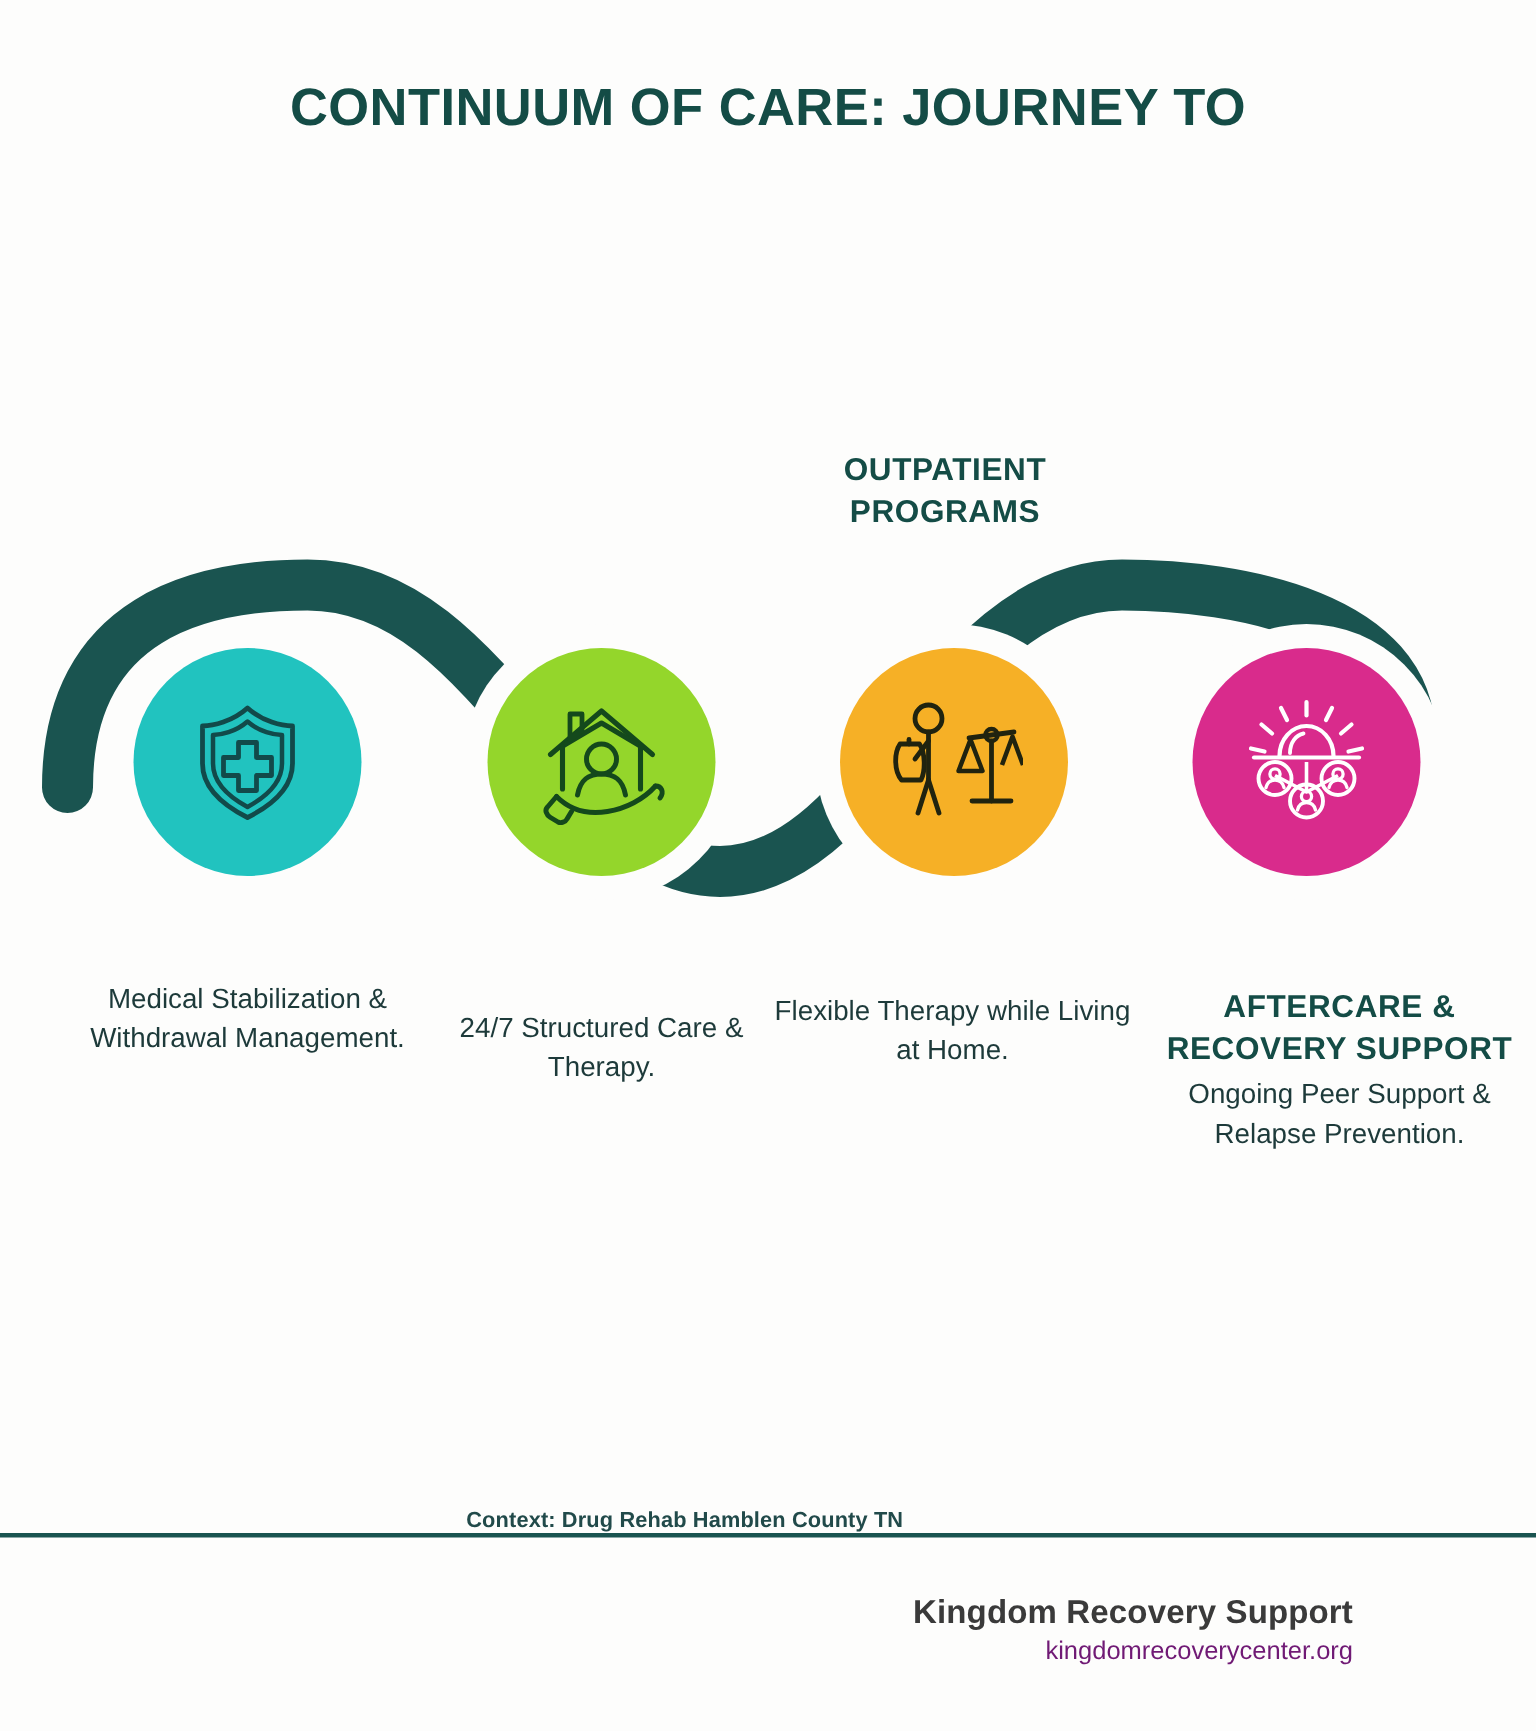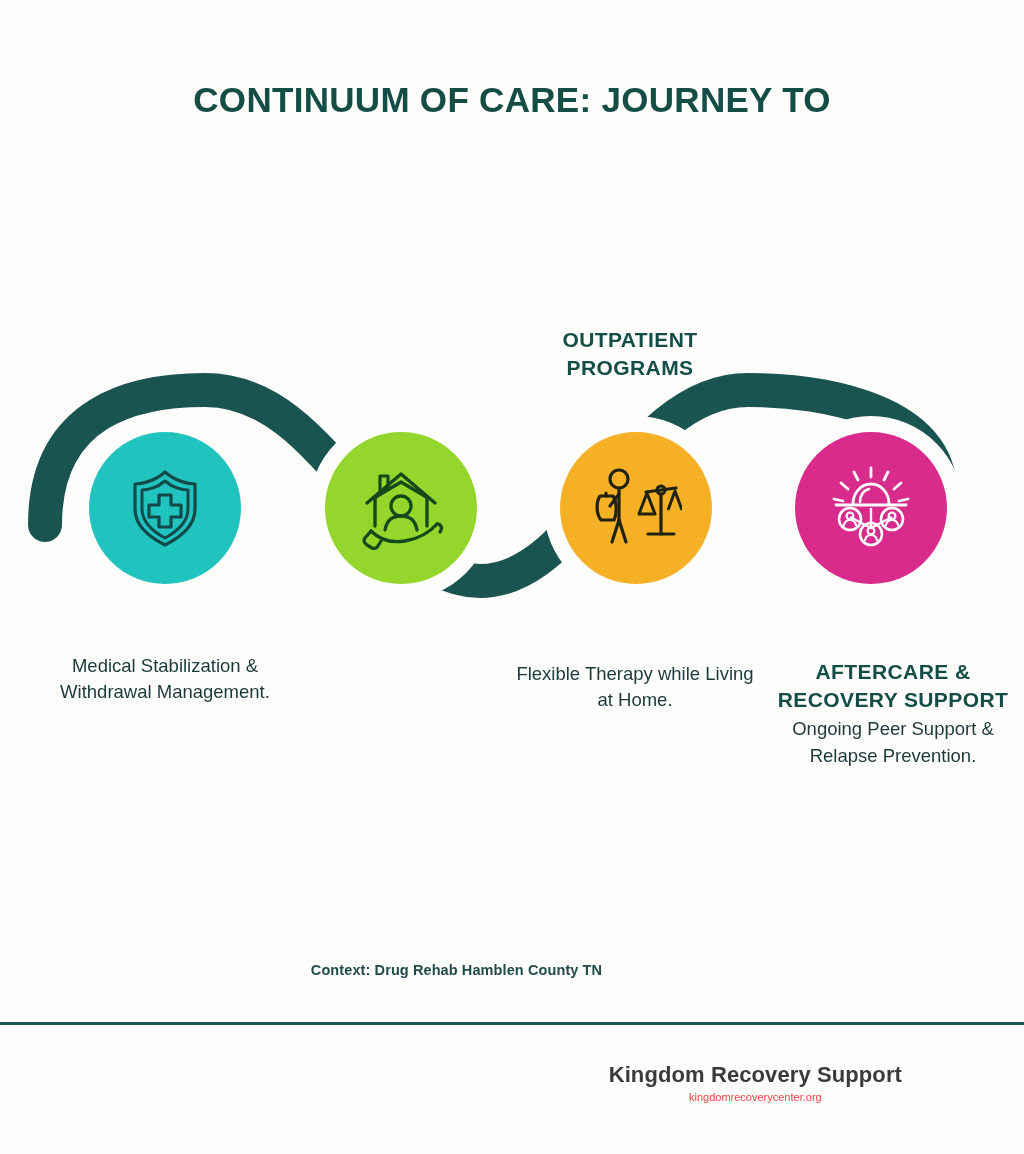--- a/index.html
+++ b/index.html
@@ -16,21 +16,21 @@
   .page {
     position: relative;
     width: 1024px;
     height: 1154px;
     background: #fdfdfc;
   }
 
   
   .title-block {
     position: absolute;
-    top: 78px;
+    top: 50px;
     left: 0;
     width: 1024px;
     text-align: center;
   }
   .title-line {
     font-size: 35px;
     font-weight: 700;
     letter-spacing: 0.3px;
     color: #144c46;
     line-height: 1.28;
@@ -87,21 +87,21 @@
     font-size: 18.5px;
     font-weight: 400;
     color: #1d3a3a;
     line-height: 1.42;
     margin-top: 21px;
   }
 
   
   .context-note {
     position: absolute;
-    top: 962px;
+    top: 1006px;
     left: 0;
     width: 913px;
     text-align: center;
     font-size: 14.5px;
     font-weight: 700;
     color: #214a4a;
     letter-spacing: 0.1px;
   }
 
   
@@ -121,24 +121,23 @@
     text-align: right;
   }
   .brand-name {
     font-size: 22px;
     font-weight: 700;
     color: #3a3a3a;
     letter-spacing: 0.1px;
   }
   .brand-url {
     margin-top: 3px;
-    font-size: 11px;
+    font-size: 17px;
     font-weight: 400;
-    color: #ef4444;
-    text-align: center;
+    color: #701a75;
   }
 </style>
 </head>
 <body>
 
 <div class="page">
 
   <div class="title-block">
     <div class="title-line">CONTINUUM OF CARE: JOURNEY TO</div>
   </div>
@@ -176,23 +175,24 @@
         <path d="M25 14 L 25 31 L 33 25 L 33 14 Z" fill="none" stroke="#14491c" stroke-width="3.2" stroke-linejoin="round"></path>
         <circle cx="46" cy="44" r="10" fill="none" stroke="#14491c" stroke-width="3.3"></circle>
         <path d="M30 68 C 32 57, 38 54, 46 54 C 54 54, 60 57, 62 68" fill="none" stroke="#14491c" stroke-width="3.3" stroke-linecap="round"></path>
         <path d="M16 69 C 26 79, 38 81, 50 79 C 62 77, 74 71, 82 62" fill="none" stroke="#14491c" stroke-width="3.3" stroke-linecap="round"></path>
         <path d="M16 69 L 10 76 C 8 78, 9 81, 12 83 L 17 86 C 19 87, 22 86, 23 84 L 26 79" fill="none" stroke="#14491c" stroke-width="3.3" stroke-linejoin="round" stroke-linecap="round"></path>
         <path d="M82 62 C 86 62, 88 66, 85 70" fill="none" stroke="#14491c" stroke-width="3.3" stroke-linecap="round"></path>
       </svg>
     </div>
 
     <div class="stage" style="left:276px; top:378px;">
-    </div>
-
-    <div class="stage" style="left:505px; top:20px;margin-top:26px;">
+      <div class="stage-desc" style="margin-top:14px;">24/7 Structured Care &amp; Therapy.</div>
+    </div>
+
+    <div class="stage" style="left:505px; top:20px;">
       <div class="stage-heading">OUTPATIENT PROGRAMS</div>
     </div>
 
     <div class="circle" style="left:560px; top:152px; background:#f6b026;">
       <svg width="92" height="92" viewBox="0 0 92 92">
         <circle cx="29" cy="17" r="9" fill="none" stroke="#20230f" stroke-width="3.2"></circle>
         <path d="M29 26 L 29 58" fill="none" stroke="#20230f" stroke-width="3.2" stroke-linecap="round"></path>
         <path d="M29 58 L 22 80" fill="none" stroke="#20230f" stroke-width="3.2" stroke-linecap="round"></path>
         <path d="M29 58 L 36 80" fill="none" stroke="#20230f" stroke-width="3.2" stroke-linecap="round"></path>
         <path d="M29 32 L 20 44" fill="none" stroke="#20230f" stroke-width="3.2" stroke-linecap="round"></path>

